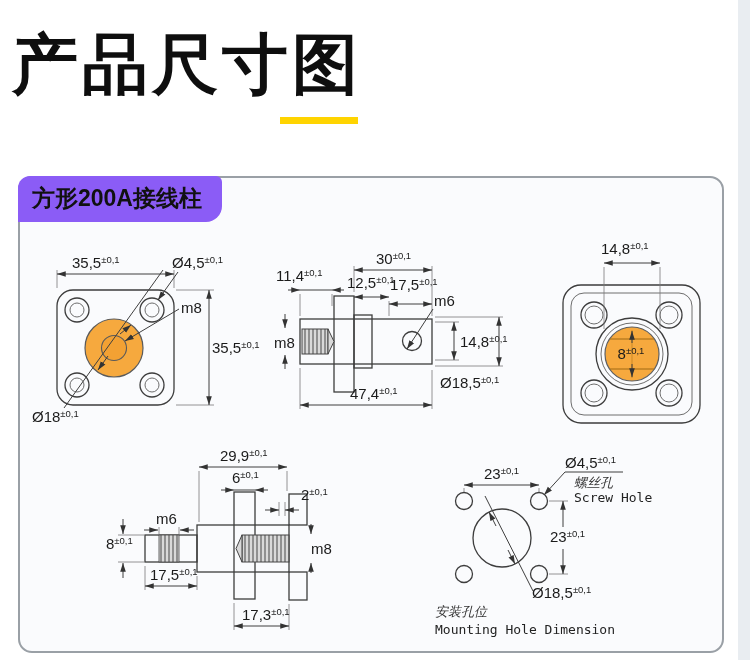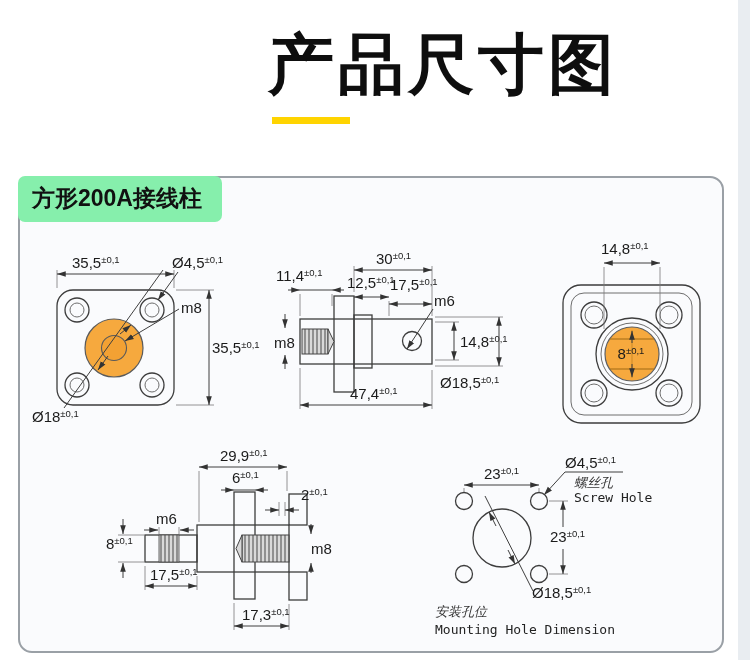--- a/index.html
+++ b/index.html
@@ -1,21 +1,21 @@
 <!DOCTYPE html>
 <html><head>
 <meta charset="utf-8">
 <style>
   html,body{margin:0;padding:0;}
   body{
     width:750px;height:660px;position:relative;overflow:hidden;
     background:#ffffff;font-family:"Liberation Sans",sans-serif;
   }
   .page-edge-strip{position:absolute;top:0;right:0;width:12px;height:660px;background:#e9edf1;}
-  .title-wrap{position:absolute;top:0;left:4px;width:614px;text-align:right;}
+  .title-wrap{position:absolute;top:0;left:12px;width:614px;text-align:left;}
   .page-title{
     margin:0;padding-top:28px;font-size:66px;line-height:1.1;font-weight:900;
     letter-spacing:4px;color:#0e0e0e;font-family:"Liberation Sans",sans-serif;
   }
   .title-underline{width:78px;height:7px;margin:16px auto 0;}
   .card{
     position:absolute;left:18px;top:176px;width:706px;height:477px;box-sizing:border-box;
     background:#fafbfd;border:2px solid #9aa0a6;border-radius:14px;
   }
   .card-label{
@@ -39,21 +39,21 @@
 <body>
 
 <div class="page-edge-strip"></div>
 
 <div class="title-wrap">
   <h1 class="page-title">产品尺寸图</h1>
   <div class="title-underline" style="background: rgb(255, 212, 0);"></div>
 </div>
 
 <div class="card">
-  <div class="card-label" style="background: #86efac; border-radius: 7px;">方形200A接线柱</div>
+  <div class="card-label" style="background: #8b5cf6;">方形200A接线柱</div>
 
   <svg class="drawing-svg" viewBox="0 0 702 473">
     <defs>
       <marker id="ar" viewBox="0 0 10 8" refX="10" refY="4" markerWidth="9" markerHeight="7" orient="auto-start-reverse" markerUnits="userSpaceOnUse">
         <path d="M0,0.8 L10,4 L0,7.2 Z" fill="#333"></path>
       </marker>
       <pattern id="hO" width="7" height="7" patternUnits="userSpaceOnUse" patternTransform="rotate(45)">
         <rect width="7" height="7" fill="#F6A93E"></rect>
         <line x1="0" y1="0" x2="0" y2="7" stroke="#c07f16" stroke-width="1.3"></line>
       </pattern>

